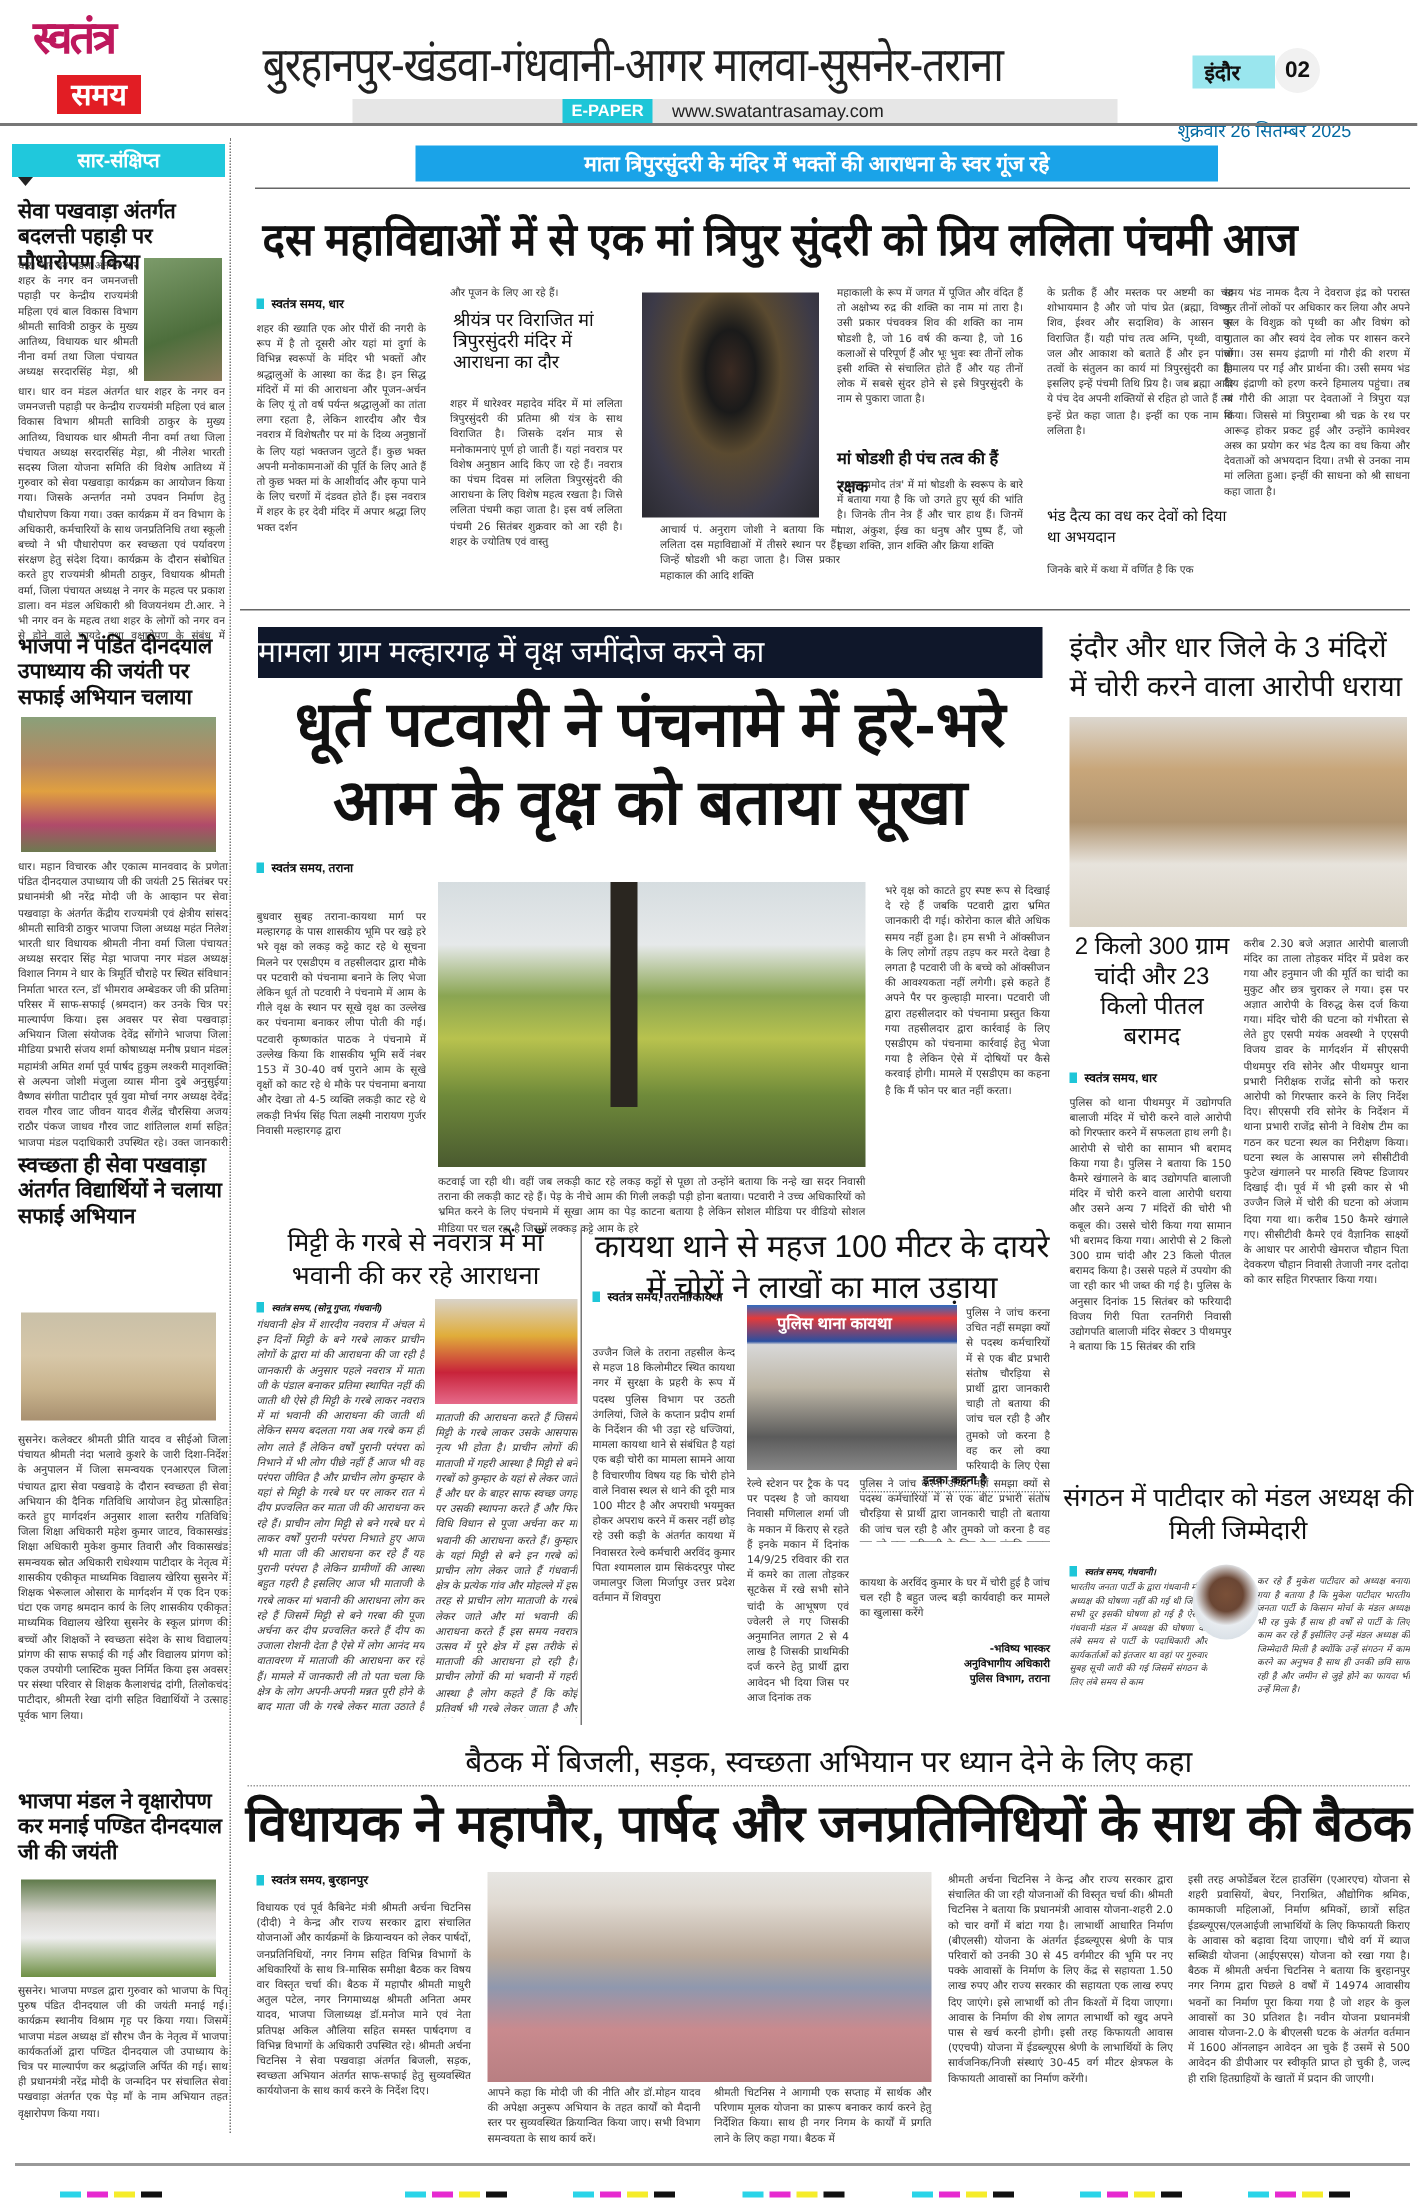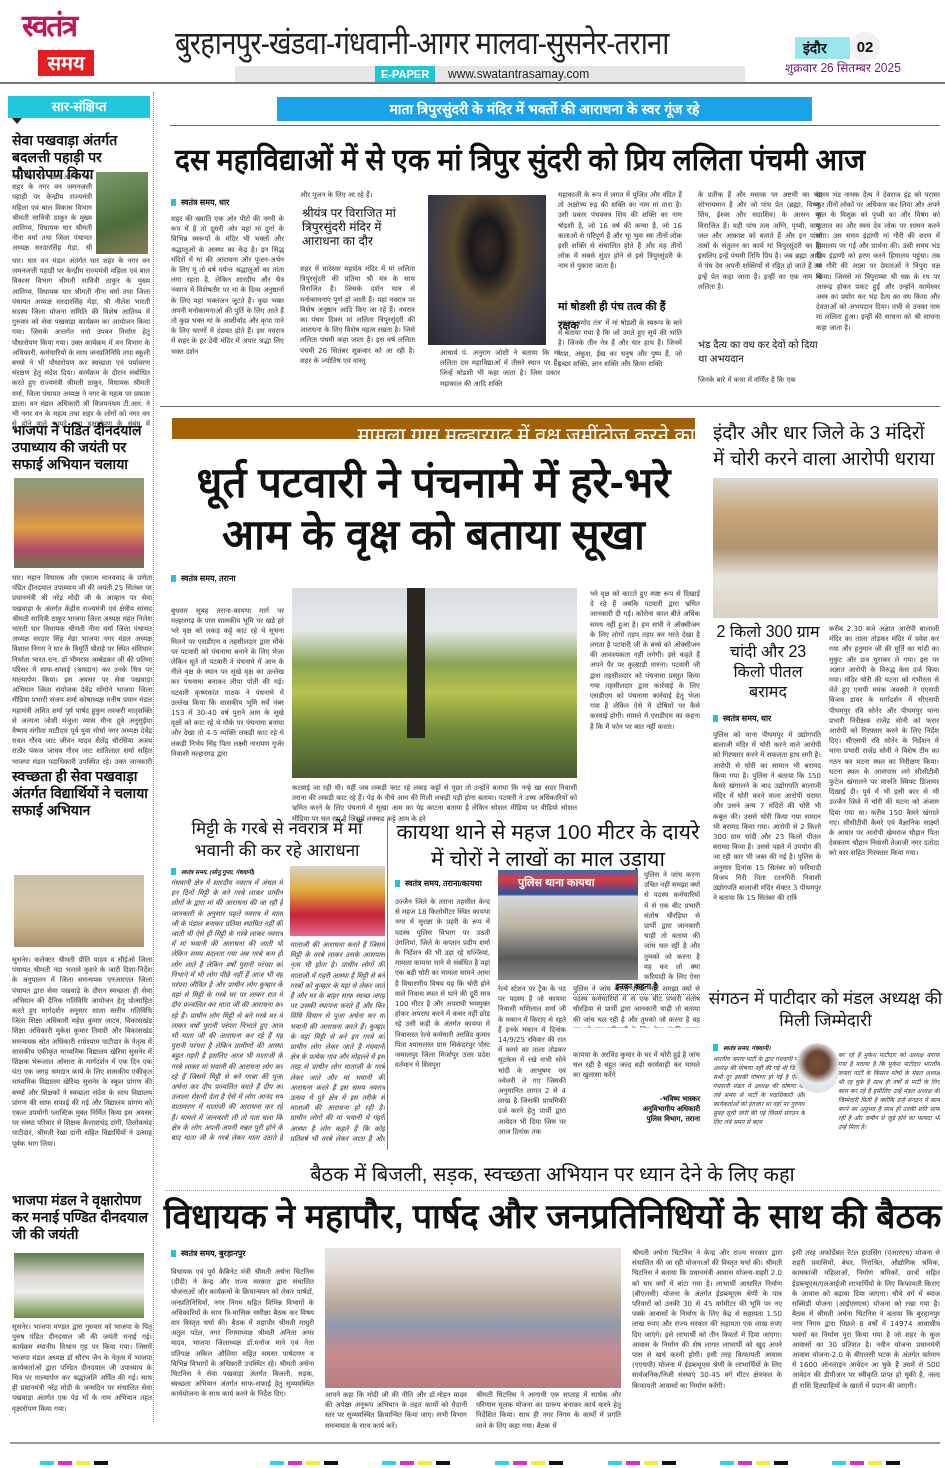--- a/index.html
+++ b/index.html
@@ -6,35 +6,35 @@
 body{width:945px;height:1468px;background:#fff;font-family:"DejaVu Sans",sans-serif;color:#111;position:relative;overflow:hidden}
 .abs{position:absolute}
 .logo-top{left:22px;top:10px;width:76px;height:32px;font:bold 30px "DejaVu Serif",serif;color:#be185d;letter-spacing:-2px;line-height:32px}
 .logo-bot{left:38px;top:50px;width:56px;height:26px;background:#e21d24;color:#fff;font:bold 20px "DejaVu Serif",serif;text-align:center;line-height:26px}
 .mast-title{left:175px;top:20px;font:32px "Liberation Sans Narrow","Liberation Sans",sans-serif;color:#222;letter-spacing:-1px;white-space:nowrap;transform:scaleX(.86);transform-origin:left}
 .epaper-bar{left:235px;top:66px;width:510px;height:17px;background:#e6e6e6}
 .epaper-tag{left:375px;top:66px;height:17px;padding:0 6px;background:#1ec6d8;color:#fff;font:bold 11px "Liberation Sans",sans-serif;line-height:17px}
 .epaper-url{left:448px;top:66px;font:12px "Liberation Sans",sans-serif;line-height:17px;color:#222}
 .city{left:795px;top:37px;width:55px;height:22px;background:#9ae6ee;font:bold 14px "Liberation Sans",sans-serif;line-height:22px;padding-left:8px}
 .page-no{left:850px;top:32px;width:30px;height:30px;border-radius:50%;background:#f1f1f1;font:bold 15px "Liberation Sans",sans-serif;text-align:center;line-height:30px}
-.date{left:785px;top:59px;font:12px "Liberation Sans",sans-serif;color:#701a75;white-space:nowrap}
+.date{left:785px;top:78px;font:12px "Liberation Sans",sans-serif;color:#0369a1;white-space:nowrap}
 .rule{left:0;top:82px;width:945px;height:2px;background:#777}
 .sidebar-head{left:8px;top:96px;width:142px;height:22px;background:#20c8dc;color:#fff;font:bold 13px "Liberation Sans",sans-serif;text-align:center;line-height:22px}
 .sidebar-arrow{left:12px;top:118px;width:0;height:0;border-left:5px solid transparent;border-right:5px solid transparent;border-top:6px solid #222}
 .vdots{left:153px;top:92px;width:0;height:1330px;border-left:1px dotted #777}
 .kicker-blue{left:277px;top:97px;width:535px;height:24px;background:#1aa3e8;color:#fff;font:bold 14px "Liberation Sans",sans-serif;text-align:center;line-height:24px}
 .hr{height:1px;background:#666}
 .h1{font-weight:bold;color:#111;white-space:nowrap;font-family:"Liberation Sans",sans-serif}
 .side-h{font:bold 14px/17px "Liberation Sans",sans-serif;color:#111}
 .txt{font:7px/10.2px "DejaVu Sans",sans-serif;color:#333;text-align:justify;overflow:hidden}
 .byline{font:bold 8px "Liberation Sans",sans-serif;color:#111;white-space:nowrap}
 .byline::before{content:"";display:inline-block;width:5px;height:7px;background:#1ec6d8;margin-right:5px;vertical-align:-1px}
 .photo{overflow:hidden}
 .subh{font:16px/19px "Liberation Sans",sans-serif;color:#111}
-.black-kicker{left:172px;top:418px;width:523px;height:21px;background:#a16207;color:#fff;font:20px "Liberation Sans",sans-serif;text-align:right;line-height:34px}
+.black-kicker{left:172px;top:418px;width:523px;height:34px;background:#0f172a;color:#fff;font:20px "Liberation Sans",sans-serif;text-align:left;line-height:34px}
 .cmyk span{display:inline-block;width:14px;height:4px;margin-right:4px}
 </style>
 </head>
 <body>
 
 <div class="abs logo-top">स्वतंत्र</div>
 <div class="abs logo-bot">समय</div>
 <div class="abs mast-title">बुरहानपुर-खंडवा-गंधवानी-आगर मालवा-सुसनेर-तराना</div>
 <div class="abs epaper-bar"></div>
 <div class="abs epaper-tag">E-PAPER</div>
@@ -103,21 +103,21 @@
 <div class="abs txt" style="left:829px;top:624px;width:110px;height:354px">करीब 2.30 बजे अज्ञात आरोपी बालाजी मंदिर का ताला तोड़कर मंदिर में प्रवेश कर गया और हनुमान जी की मूर्ति का चांदी का मुकुट और छत्र चुराकर ले गया। इस पर अज्ञात आरोपी के विरुद्ध केस दर्ज किया गया। मंदिर चोरी की घटना को गंभीरता से लेते हुए एसपी मयंक अवस्थी ने एएसपी विजय डावर के मार्गदर्शन में सीएसपी पीथमपुर रवि सोनेर और पीथमपुर थाना प्रभारी निरीक्षक राजेंद्र सोनी को फरार आरोपी को गिरफ्तार करने के लिए निर्देश दिए। सीएसपी रवि सोनेर के निर्देशन में थाना प्रभारी राजेंद्र सोनी ने विशेष टीम का गठन कर घटना स्थल का निरीक्षण किया। घटना स्थल के आसपास लगे सीसीटीवी फुटेज खंगालने पर मारुति स्विफ्ट डिजायर दिखाई दी। पूर्व में भी इसी कार से भी उज्जैन जिले में चोरी की घटना को अंजाम दिया गया था। करीब 150 कैमरे खंगाले गए। सीसीटीवी कैमरे एवं वैज्ञानिक साक्ष्यों के आधार पर आरोपी खेमराज चौहान पिता देवकरण चौहान निवासी तेजाजी नगर दतोदा को कार सहित गिरफ्तार किया गया।</div>
 
 <div class="abs subh" style="left:172px;top:818px;width:210px;text-align:center;font-size:17px;line-height:22px">मिट्टी के गरबे से नवरात्र में माँ भवानी की कर रहे आराधना</div>
 <div class="abs byline" style="left:171px;top:868px;font-size:6px;font-style:italic">स्वतंत्र समय, (सोनू गुप्ता, गंधवानी)</div>
 <div class="abs txt" style="left:171px;top:878px;width:112px;height:265px;font-style:italic">गंधवानी क्षेत्र में शारदीय नवरात्र में अंचल में इन दिनों मिट्टी के बने गरबे लाकर प्राचीन लोगों के द्वारा मां की आराधना की जा रही है जानकारी के अनुसार पहले नवरात्र में माता जी के पंडाल बनाकर प्रतिमा स्थापित नहीं की जाती थी ऐसे ही मिट्टी के गरबे लाकर नवरात्र में मां भवानी की आराधना की जाती थी लेकिन समय बदलता गया अब गरबे कम ही लोग लाते हैं लेकिन वर्षों पुरानी परंपरा को निभाने में भी लोग पीछे नहीं हैं आज भी वह परंपरा जीवित है और प्राचीन लोग कुम्हार के यहां से मिट्टी के गरबे घर पर लाकर रात में दीप प्रज्वलित कर माता जी की आराधना कर रहे हैं। प्राचीन लोग मिट्टी से बने गरबे घर में लाकर वर्षों पुरानी परंपरा निभाते हुए आज भी माता जी की आराधना कर रहे हैं यह पुरानी परंपरा है लेकिन ग्रामीणों की आस्था बहुत गहरी है इसलिए आज भी माताजी के गरबे लाकर मां भवानी की आराधना लोग कर रहे हैं जिसमें मिट्टी से बने गरबा की पूजा अर्चना कर दीप प्रज्वलित करते हैं दीप का उजाला रोशनी देता है ऐसे में लोग आनंद मय वातावरण में माताजी की आराधना कर रहे हैं। मामले में जानकारी ली तो पता चला कि क्षेत्र के लोग अपनी-अपनी मन्नत पूरी होने के बाद माता जी के गरबे लेकर माता उठाते हैं यहां पर कोई 9 दिन तक गरबे की पूजा करता है कोई 5 दिन और कोई तीन दिनों तक</div>
 <div class="abs photo" style="left:290px;top:866px;width:95px;height:70px;background:linear-gradient(180deg,#d9d3c9 0,#e0ad3a 35%,#c8233a 70%,#e66a8a)"></div>
 <div class="abs txt" style="left:290px;top:940px;width:95px;height:205px;font-style:italic">माताजी की आराधना करते हैं जिसमें मिट्टी के गरबे लाकर उसके आसपास नृत्य भी होता है। प्राचीन लोगों की माताजी में गहरी आस्था है मिट्टी से बने गरबों को कुम्हार के यहां से लेकर जाते हैं और घर के बाहर साफ स्वच्छ जगह पर उसकी स्थापना करते हैं और फिर विधि विधान से पूजा अर्चना कर मां भवानी की आराधना करते हैं। कुम्हार के यहां मिट्टी से बने इन गरबे को प्राचीन लोग लेकर जाते हैं गंधवानी क्षेत्र के प्रत्येक गांव और मोहल्ले में इस तरह से प्राचीन लोग माताजी के गरबे लेकर जाते और मां भवानी की आराधना करते हैं इस समय नवरात्र उत्सव में पूरे क्षेत्र में इस तरीके से माताजी की आराधना हो रही है। प्राचीन लोगों की मां भवानी में गहरी आस्था है लोग कहते हैं कि कोई प्रतिवर्ष भी गरबे लेकर जाता है और कोई मन्नत अनुसार लेकर जाता है पुरानी परंपरा है जिसका निर्वहन पूरी आस्था के साथ प्राचीन लोग आज भी कर रहे हैं गंधवानी क्षेत्र में शारदीय नवरात्र उत्सव में गरबे लाकर मां की आराधना की जा रही है।</div>
 <div class="abs" style="left:387px;top:820px;width:1px;height:330px;background:#777"></div>
 
 <div class="abs subh" style="left:393px;top:818px;width:310px;text-align:center;font-size:21px;line-height:27px">कायथा थाने से महज 100 मीटर के दायरे में चोरों ने लाखों का माल उड़ाया</div>
-<div class="abs byline" style="left:395px;top:877px">स्वतंत्र समय, तराना/कायथा</div>
+<div class="abs byline" style="left:395px;top:858px">स्वतंत्र समय, तराना/कायथा</div>
 <div class="abs txt" style="left:395px;top:897px;width:95px;height:252px">उज्जैन जिले के तराना तहसील केन्द से महज 18 किलोमीटर स्थित कायथा नगर में सुरक्षा के प्रहरी के रूप में पदस्थ पुलिस विभाग पर उठती उंगलियां, जिले के कप्तान प्रदीप शर्मा के निर्देशन की भी उड़ा रहे धज्जियां, मामला कायथा थाने से संबंधित है यहां एक बड़ी चोरी का मामला सामने आया है विचारणीय विषय यह कि चोरी होने वाले निवास स्थल से थाने की दूरी मात्र 100 मीटर है और अपराधी भयमुक्त होकर अपराध करने में कसर नहीं छोड़ रहे उसी कड़ी के अंतर्गत कायथा में निवासरत रेल्वे कर्मचारी अरविंद कुमार पिता श्यामलाल ग्राम सिकंदरपुर पोस्ट जमालपुर जिला मिर्जापुर उत्तर प्रदेश वर्तमान में शिवपुरा</div>
 <div class="abs photo" style="left:498px;top:870px;width:140px;height:110px;background:linear-gradient(180deg,#2f6cc0 0,#e43a3a 8%,#2a4fa0 22%,#d8d8d8 24%,#bdb6a6 50%,#5b5b5b 80%,#888)">
   <div style="position:absolute;left:20px;top:4px;font:bold 11px 'Liberation Sans',sans-serif;color:#fff">पुलिस थाना कायथा</div>
 </div>
 <div class="abs txt" style="left:644px;top:870px;width:56px;height:112px">पुलिस ने जांच करना उचित नहीं समझा क्यों से पदस्थ कर्मचारियों में से एक बीट प्रभारी संतोष चौरड़िया से प्रार्थी द्वारा जानकारी चाही तो बताया की जांच चल रही है और तुमको जो करना है वह कर लो क्या फरियादी के लिए ऐसा संतुष्टि कारक जवाब सही है।</div>
 <div class="abs txt" style="left:498px;top:984px;width:68px;height:165px">रेल्वे स्टेशन पर ट्रैक के पद पर पदस्थ है जो कायथा निवासी मणिलाल शर्मा जी के मकान में किराए से रहते हैं इनके मकान में दिनांक 14/9/25 रविवार की रात में कमरे का ताला तोड़कर सूटकेस में रखे सभी सोने चांदी के आभूषण एवं ज्वेलरी ले गए जिसकी अनुमानित लागत 2 से 4 लाख है जिसकी प्राथमिकी दर्ज करने हेतु प्रार्थी द्वारा आवेदन भी दिया जिस पर आज दिनांक तक</div>
 <div class="abs txt" style="left:573px;top:984px;width:127px;height:44px">पुलिस ने जांच करना उचित नहीं समझा क्यों से पदस्थ कर्मचारियों में से एक बीट प्रभारी संतोष चौरड़िया से प्रार्थी द्वारा जानकारी चाही तो बताया की जांच चल रही है और तुमको जो करना है वह कर लो क्या फरियादी के लिए ऐसा संतुष्टि कारक जवाब सही है।</div>
 <div class="abs" style="left:573px;top:980px;width:127px;text-align:center;font:bold 8px 'Liberation Sans',sans-serif;border-bottom:1px dotted #777;padding-bottom:3px">इनका कहना है</div>
 <div class="abs txt" style="left:573px;top:1050px;width:127px;height:42px">कायथा के अरविंद कुमार के घर में चोरी हुई है जांच चल रही है बहुत जल्द बड़ी कार्यवाही कर मामले का खुलासा करेंगे</div>
 <div class="abs" style="left:573px;top:1094px;width:127px;text-align:right;font:bold 7px/10px 'DejaVu Sans',sans-serif;white-space:pre-line">-भविष्य भास्कर

